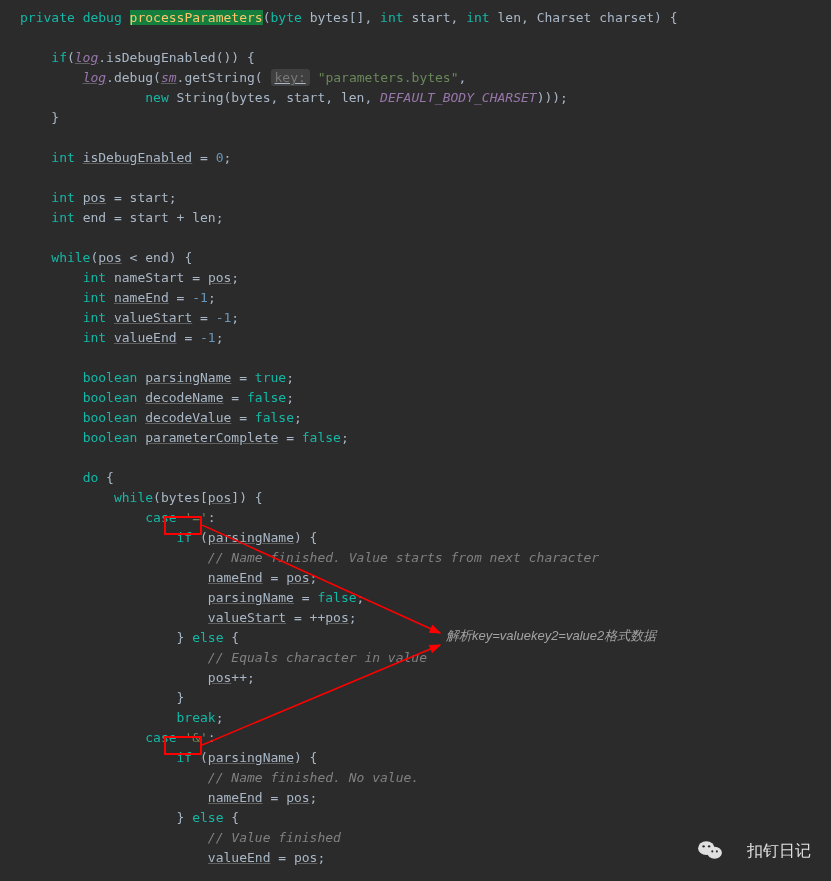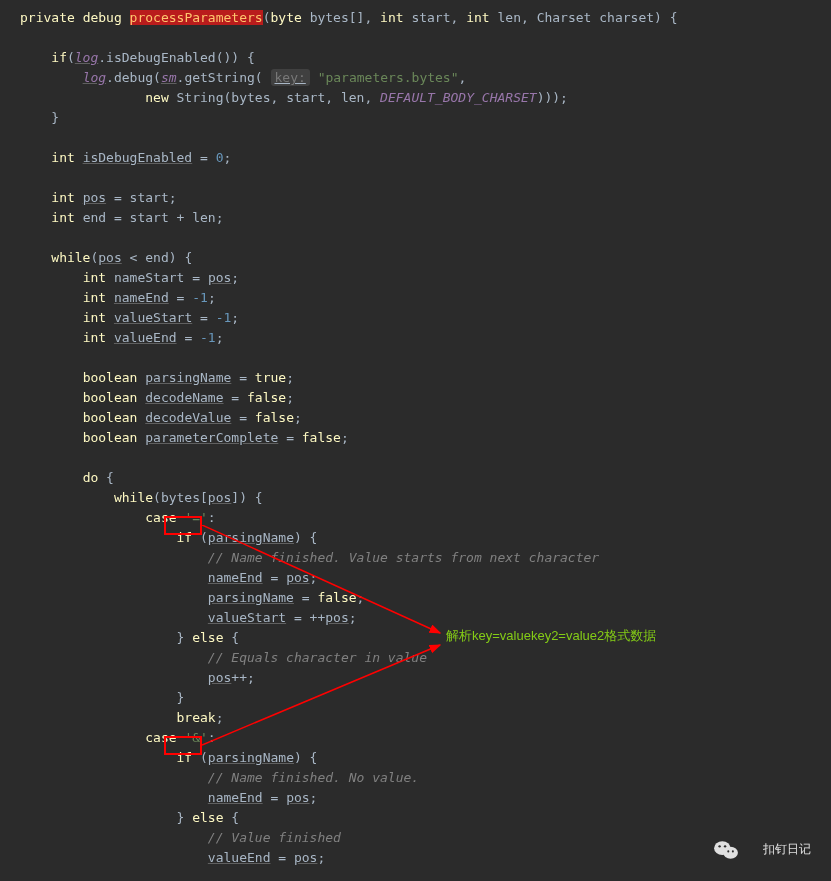--- a/index.html
+++ b/index.html
@@ -15,57 +15,58 @@
       color: #a9b7c6;
       width: 831px;
       height: 881px;
       position: relative;
       overflow: hidden;
       padding: 8px 0 0 20px;
     }
     .line {
       white-space: pre;
     }
-    .kw { color: #fef9c3; }
+    .kw { color: #14b8a6; }
     .method { color: #ffc66d; }
     .str { color: #6a8759; }
     .comment { color: #808080; font-style: italic; }
     .num { color: #6897bb; }
     .field { color: #9876aa; font-style: italic; text-align: center; }
     .static-field { color: #9876aa; font-style: italic; }
     .paramhint { color: #787878; font-style: normal; }
     .paramhint-bg { background: #404040; padding: 1px 4px; border-radius: 3px; text-decoration: underline; }
-    .highlight-method { background: #b91c1c; }
+    .highlight-method { background: #15803d; }
     .underline { text-decoration: underline; text-decoration-color: #606060; }
     
     .annotation-box {
       position: absolute;
       border: 2px solid red;
       pointer-events: none;
     }
     .annotation-text {
       position: absolute;
-      color: #84cc16;
+      color: #a3a3a3;
       font-size: 13px;
       font-family: sans-serif;
+      font-style: italic;
     }
     .arrow-svg {
       position: absolute;
       pointer-events: none;
     }
     
     .watermark {
       position: absolute;
       bottom: 20px;
       right: 20px;
       display: flex;
-      align-items: flex-start;
+      align-items: flex-end;
       color: #e0e0e0;
       font-family: sans-serif;
-      font-size: 12px;
+      font-size: 16px;
       gap: 24px;
     }
     .watermark-icon {
       width: 26px;
       height: 22px;
       position: relative;
     }
   </style>
 </head>
 <body>

